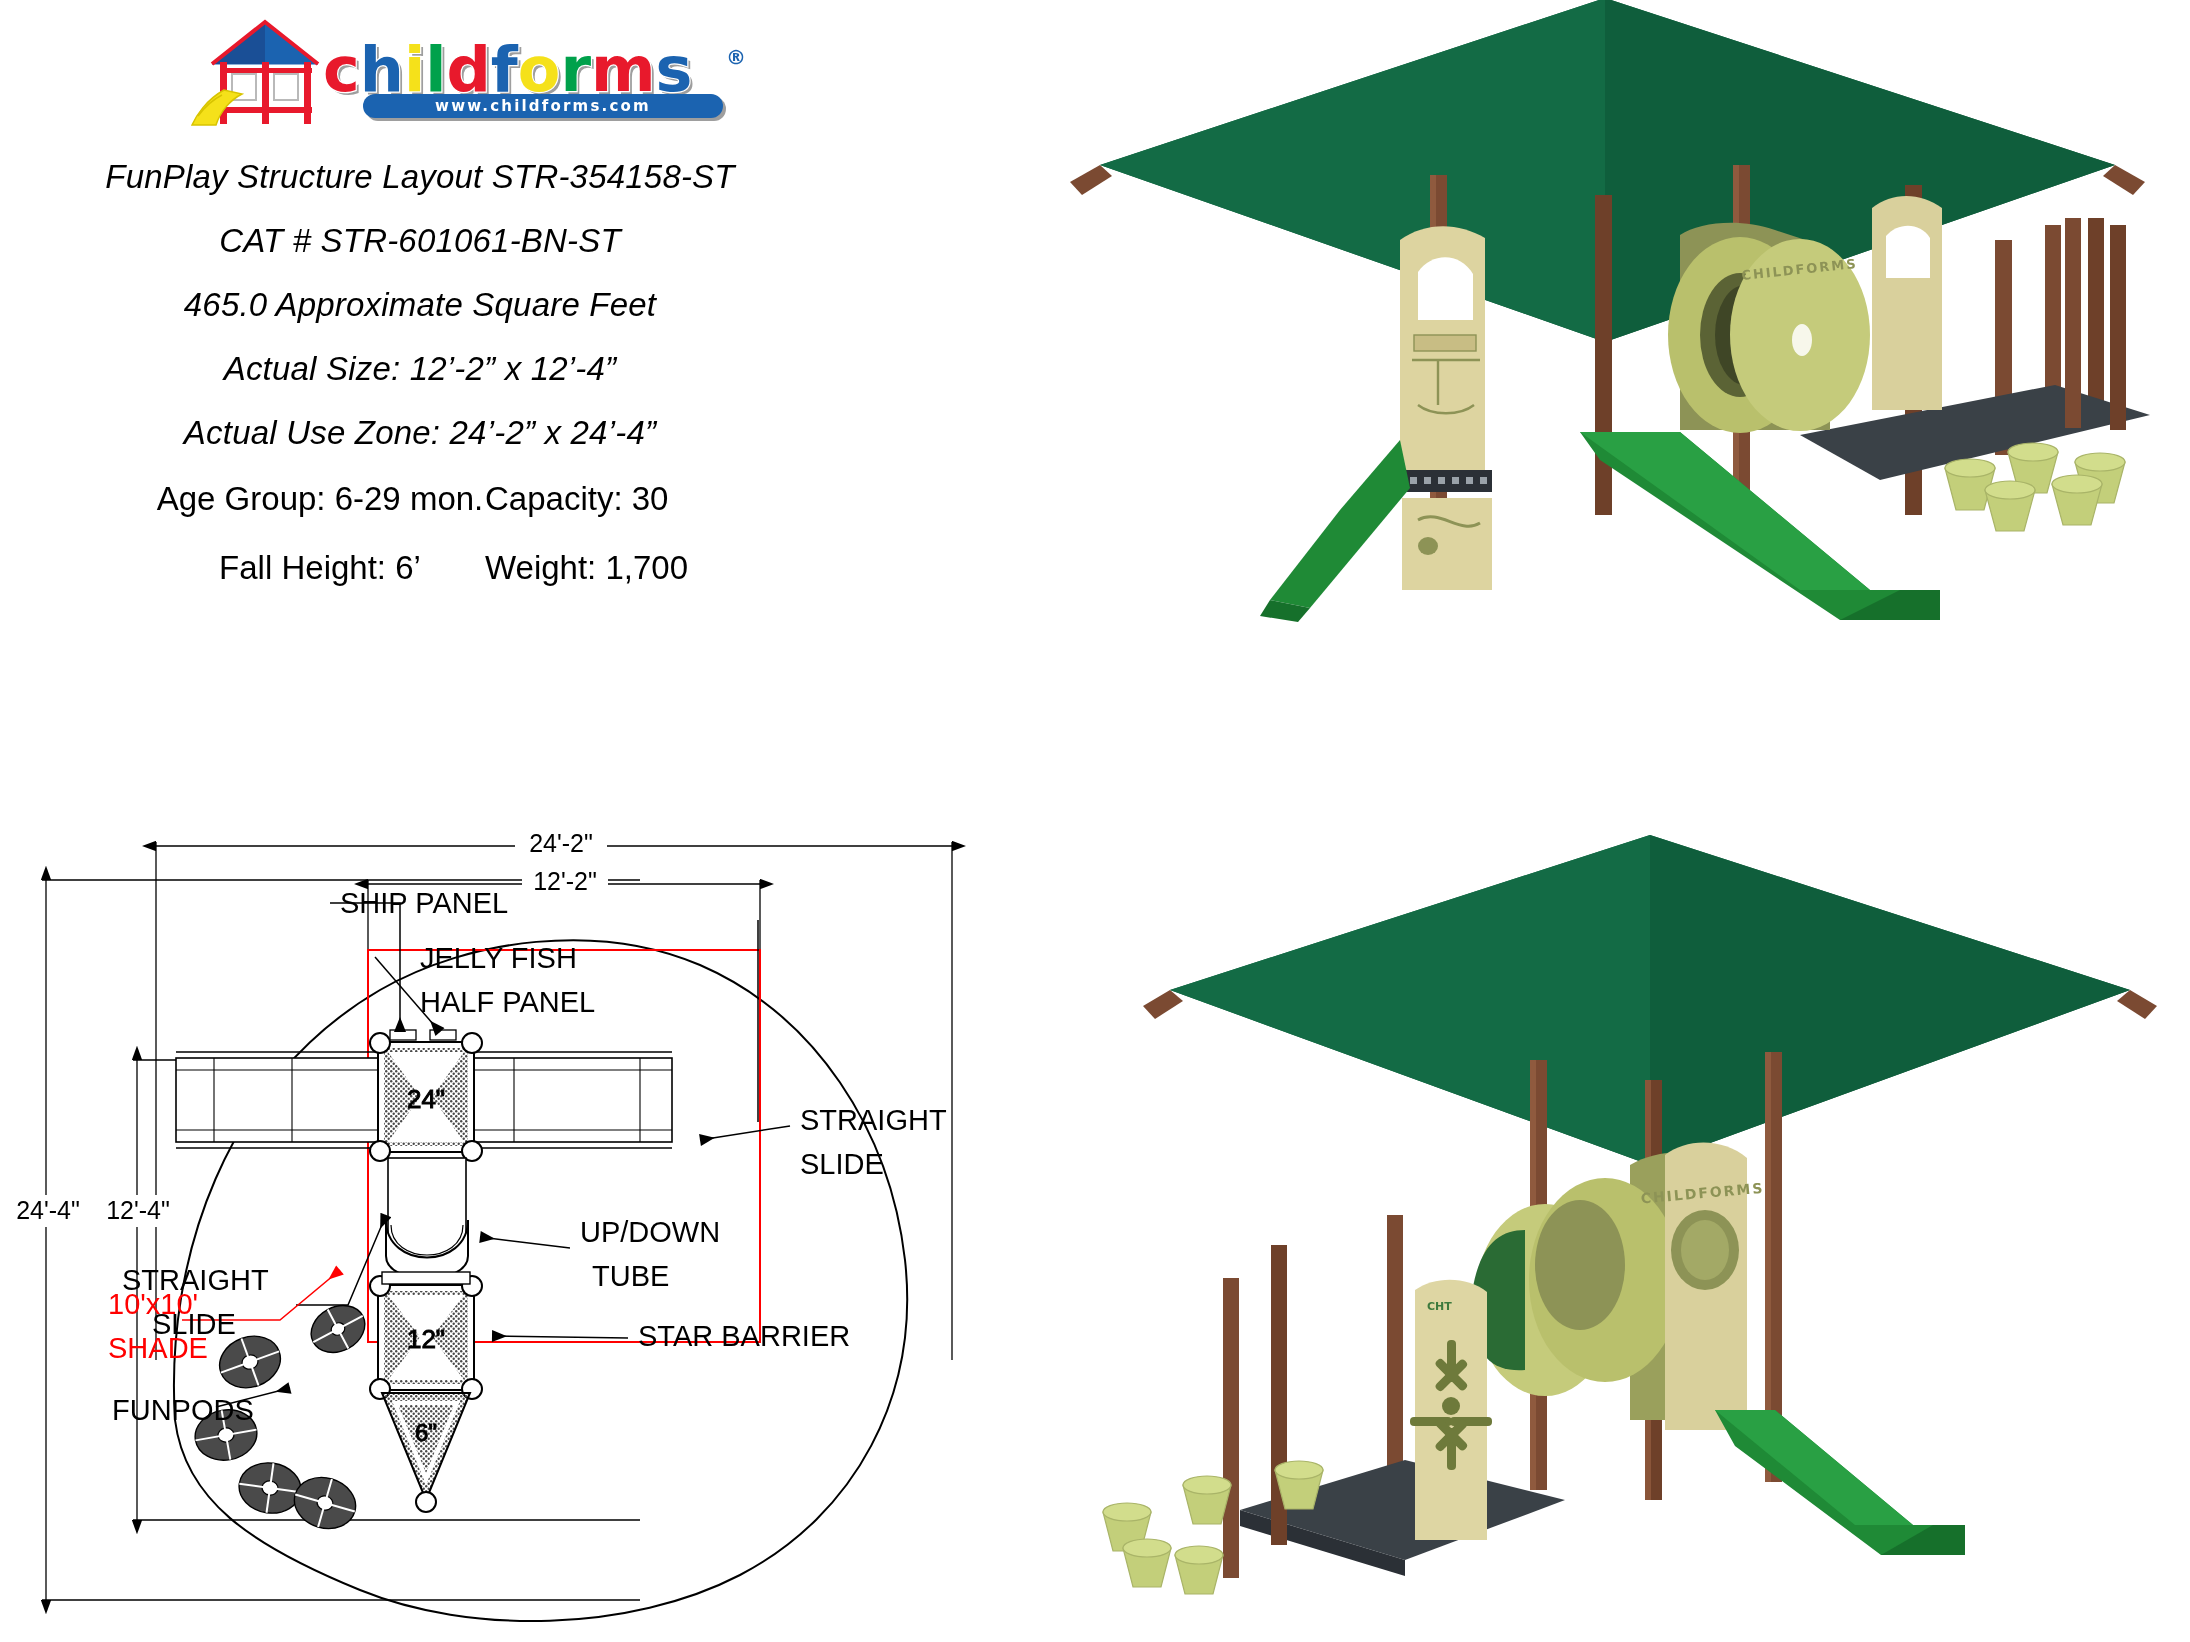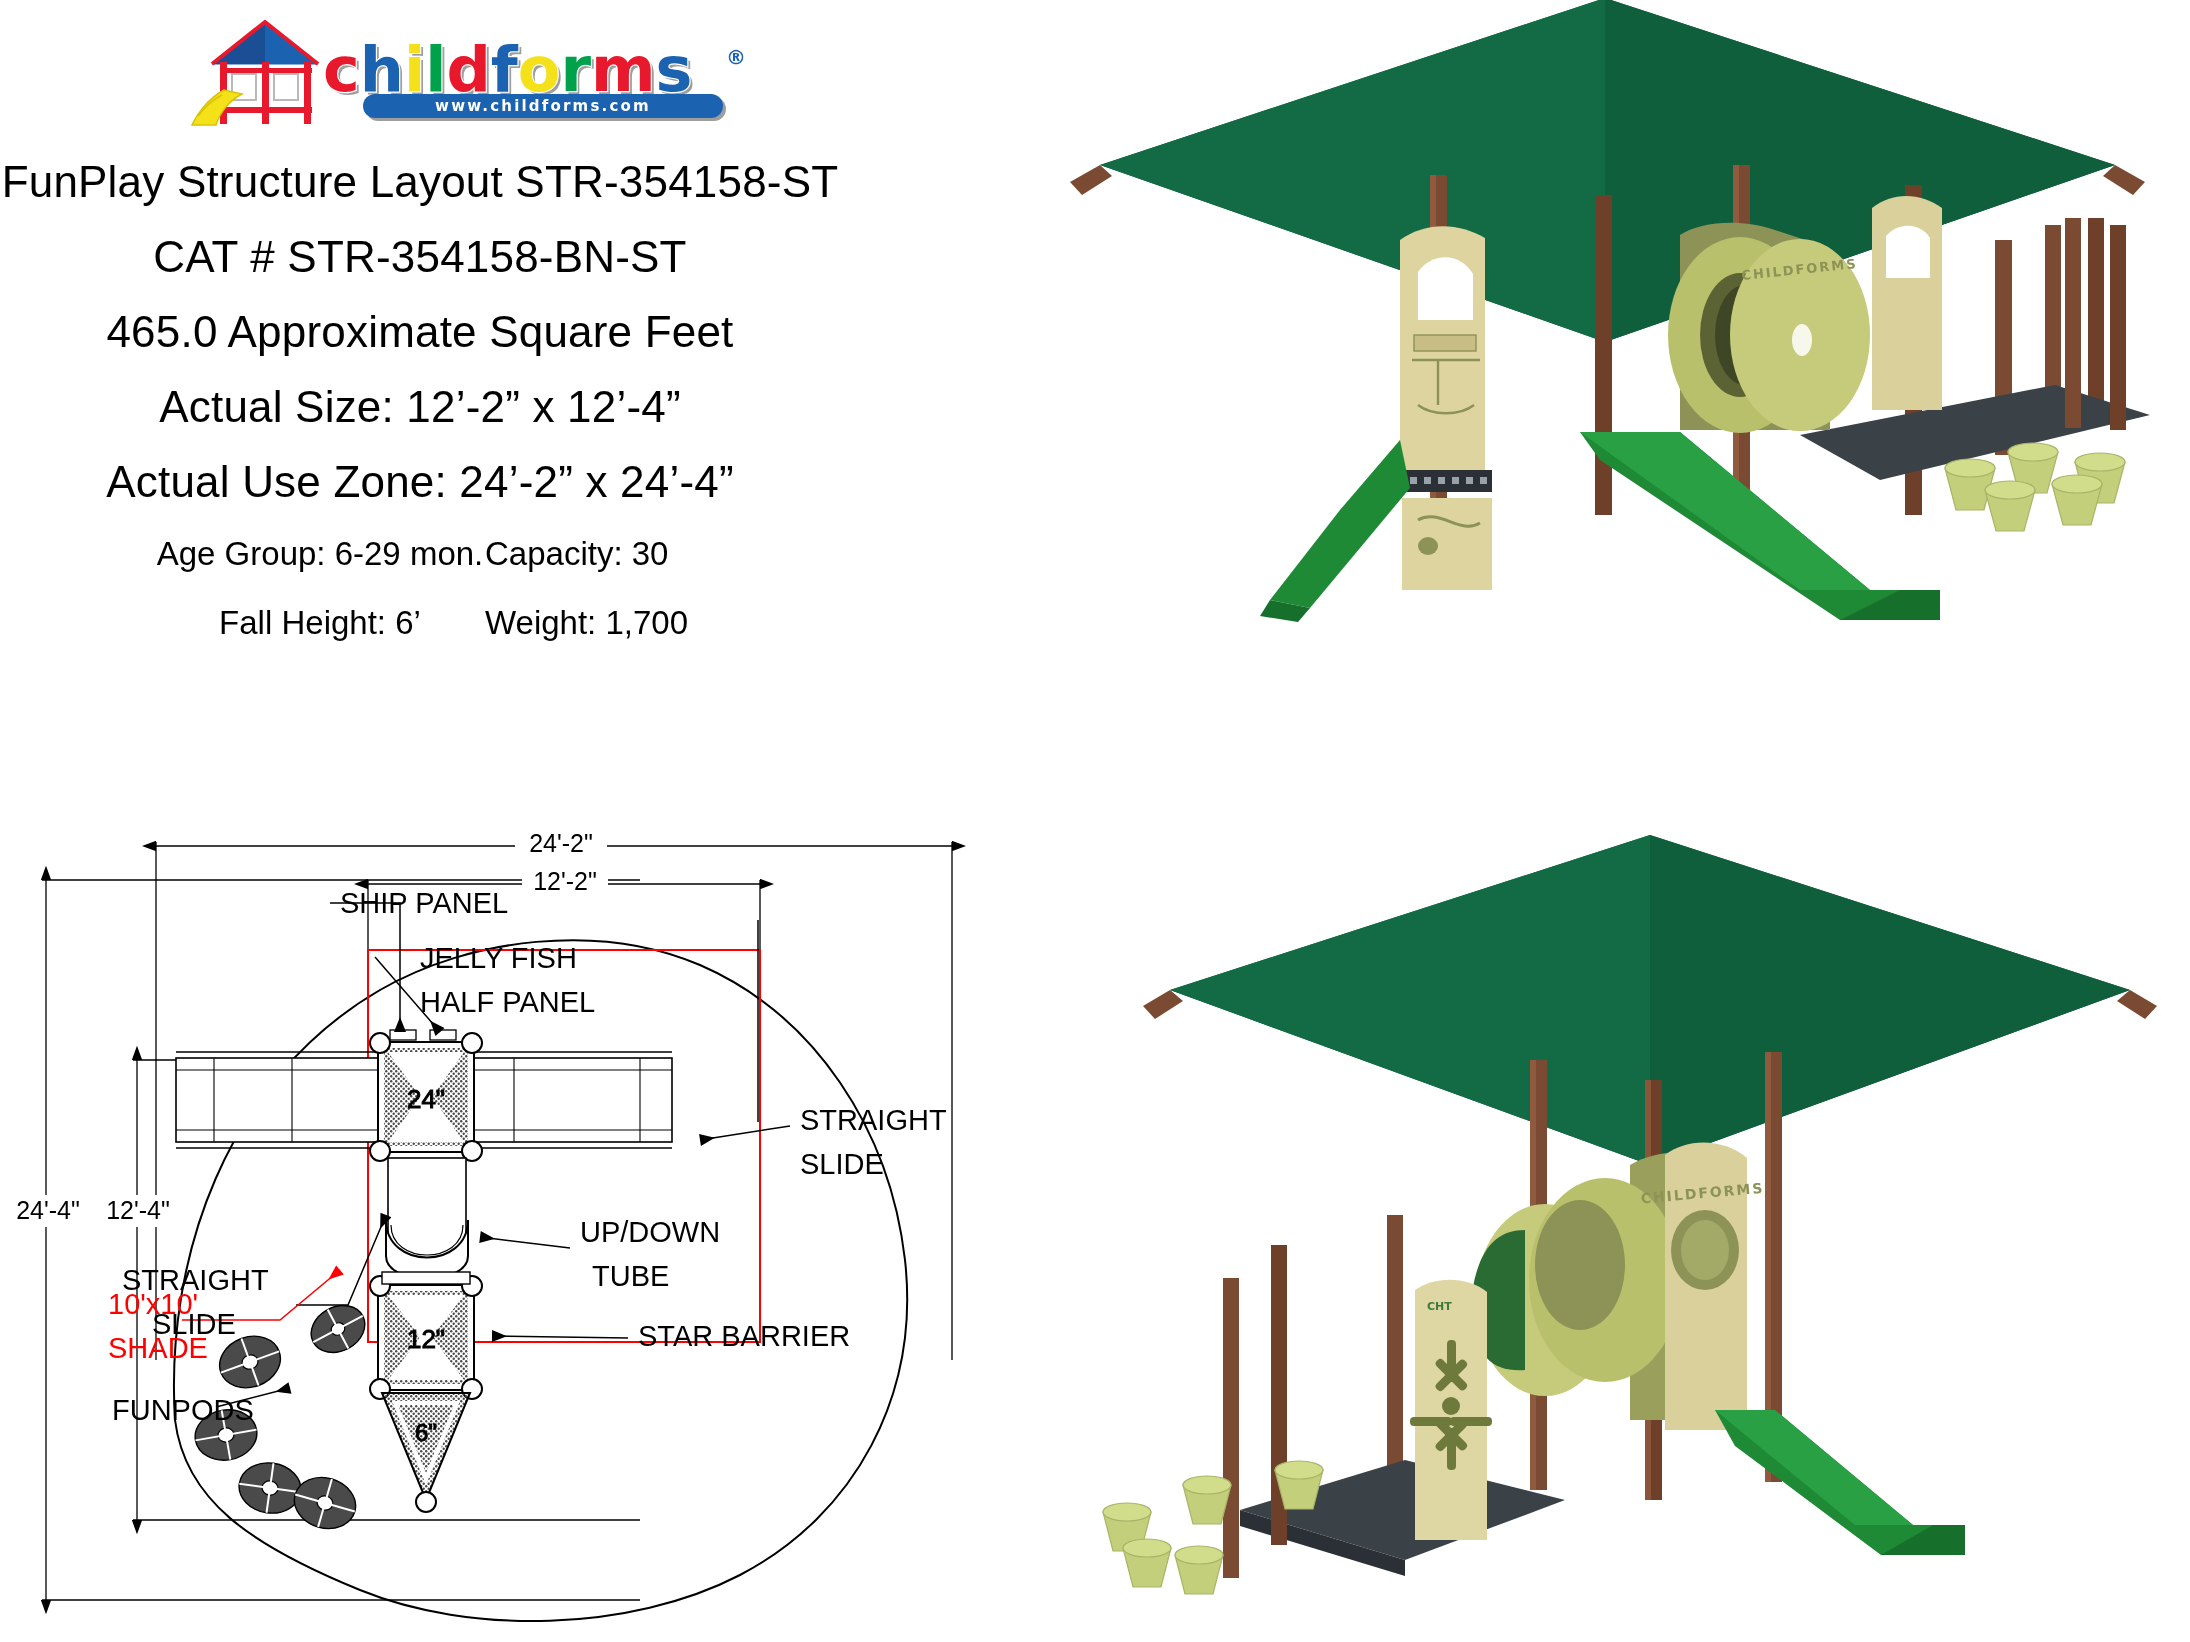--- a/index.html
+++ b/index.html
@@ -26,25 +26,26 @@
   }
   #logo svg { display:block; }
 
   
   #spec-block {
     position: absolute; left: 0px; top: 160px;
     width: 960px;
     text-align: center;
   }
   .spec-line {
-    font-size: 44px;
+    font-size: 33px;
     line-height: 1.0;
     margin-bottom: 31px;
     white-space: nowrap;
     letter-spacing: 0.2px;
+    font-style: italic;
   }
   .spec-line.l1 { padding-right: 120px; }
   .spec-line.l2 { padding-right: 120px; }
   .spec-line.l3 { padding-right: 120px; }
   .spec-line.l4 { padding-right: 120px; }
   .spec-line.l5 { padding-right: 120px; }
 
   .spec-pair {
     display:flex; justify-content:flex-start;
     padding-left: 155px;
@@ -113,21 +114,21 @@
       <g>
         <rect x="176" y="85" width="360" height="24" rx="12" fill="#9e9e9e"></rect>
         <rect x="173" y="82" width="360" height="24" rx="12" fill="#1b63b0"></rect>
         <text x="353" y="99" text-anchor="middle" fill="#ffffff" font-family="'DejaVu Sans', sans-serif" font-weight="bold" font-size="15" letter-spacing="2.2">www.childforms.com</text>
       </g>
     </svg>
   </div>
 
   <div id="spec-block">
     <div class="spec-line l1">FunPlay Structure Layout STR-354158-ST</div>
-    <div class="spec-line l2">CAT # STR-354158-BN-ST</div>
+    <div class="spec-line l2">CAT # STR-601061-BN-ST</div>
     <div class="spec-line l3">465.0 Approximate Square Feet</div>
     <div class="spec-line l4">Actual Size: 12’-2” x 12’-4”</div>
     <div class="spec-line l5">Actual Use Zone: 24’-2” x 24’-4”</div>
     <div class="spec-pair">
       <span class="a">Age Group: 6-29 mon.</span>
       <span class="b">Capacity: 30</span>
     </div>
     <div class="spec-pair">
       <span class="a">Fall Height: 6’</span>
       <span class="b">Weight: 1,700</span>

